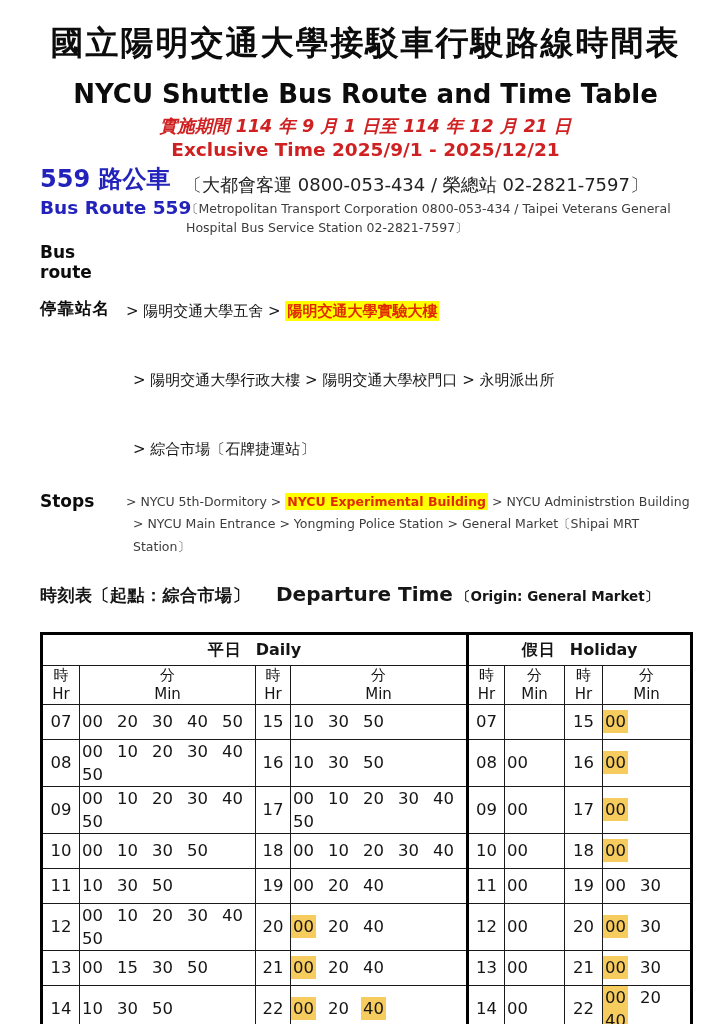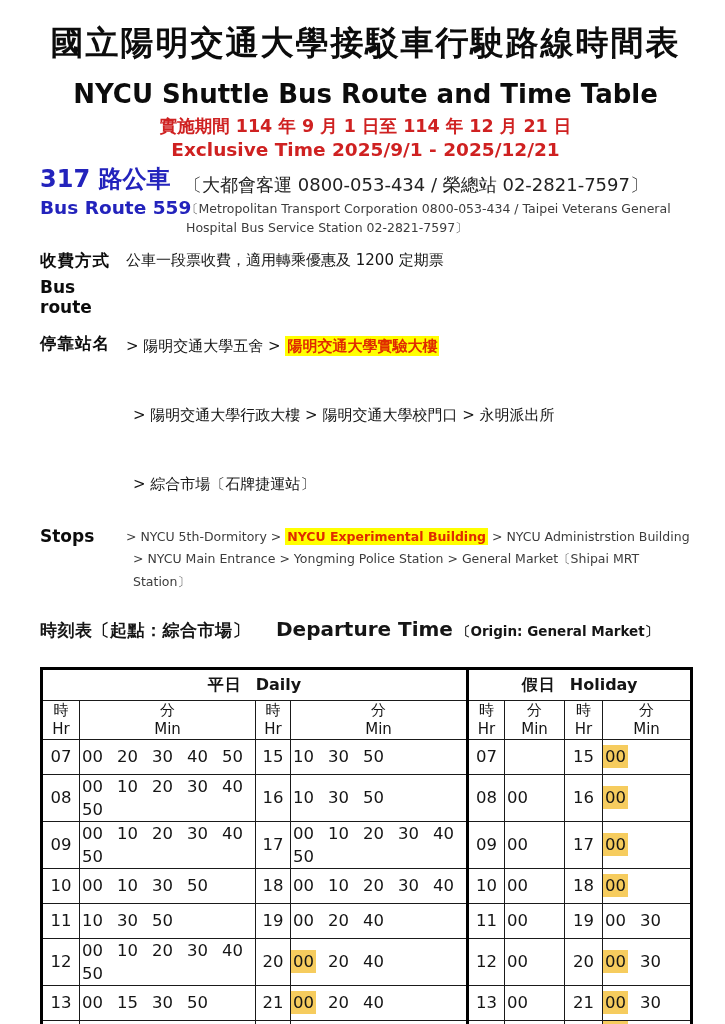--- a/index.html
+++ b/index.html
@@ -2,21 +2,21 @@
 <html><head>
 <meta charset="utf-8">
 <style>
   html,body{margin:0;padding:0;background:#fff;}
   body{width:725px;height:1024px;overflow:hidden;font-family:"DejaVu Sans",sans-serif;color:#151515;}
   .page{padding:22px 34px 0 40px;box-sizing:border-box;width:725px;}
 
   
   .title-zh{font-size:33px;font-weight:bold;text-align:center;letter-spacing:2px;line-height:1.25;color:#0c0c0c;}
   .title-en{font-size:26px;font-weight:bold;text-align:center;line-height:1.1;margin-top:17px;color:#0c0c0c;}
-  .period-zh{font-size:17.5px;font-weight:bold;text-align:center;margin-top:5px;color:var(--red);}
+  .period-zh{font-size:17.5px;font-weight:bold;text-align:center;margin-top:5px;color:var(--red);font-style:italic;}
   .period-en{font-size:18.5px;font-weight:bold;text-align:center;margin-top:1px;color:var(--red);}
 
   
   .route-block{display:grid;grid-template-columns:136px 1fr;column-gap:8px;margin-top:6px;}
   .route-name-zh{color:var(--blue);font-size:24px;font-weight:bold;line-height:1.15;white-space:nowrap;}
   .route-name-en{color:var(--blue);font-size:18.5px;font-weight:bold;line-height:1.2;white-space:nowrap;}
   .op-zh{font-size:18px;color:#222;padding-top:7px;}
   .op-en{font-size:12.5px;color:#3c3c3c;line-height:1.5;padding-top:3px;padding-left:2px;}
 
   
@@ -72,30 +72,26 @@
 <div class="page">
 
   <div>
     <div class="title-zh">國立陽明交通大學接駁車行駛路線時間表</div>
     <div class="title-en">NYCU Shuttle Bus Route and Time Table</div>
     <div class="period-zh">實施期間 114 年 9 月 1 日至 114 年 12 月 21 日</div>
     <div class="period-en">Exclusive Time 2025/9/1 - 2025/12/21</div>
   </div>
 
   <div class="route-block">
-    <div class="route-name-zh">317 路公車</div>
+    <div class="route-name-zh">559 路公車</div>
     <div class="op-zh">〔大都會客運 0800-053-434 / 榮總站 02-2821-7597〕</div>
     <div class="route-name-en">Bus Route 559</div>
     <div class="op-en">〔Metropolitan Transport Corporation 0800-053-434 / Taipei Veterans General Hospital Bus Service Station 02-2821-7597〕</div>
   </div>
 
-  <div class="section fare-zh">
-    <div class="label zh">收費方式</div>
-    <div class="content">公車一段票收費，適用轉乘優惠及 1200 定期票</div>
-  </div>
   <div class="section fare-en">
     <div class="label en">Bus route</div>
   </div>
 
   <div class="section stops-zh">
     <div class="label zh">停靠站名</div>
     <div class="content">
         <div class="route-line"><span>&gt; 陽明交通大學五舍 &gt; </span><span class="hl-stop">陽明交通大學實驗大樓</span></div>
         <div class="route-line"><span>&gt; 陽明交通大學行政大樓 &gt; 陽明交通大學校門口 &gt; 永明派出所</span></div>
         <div class="route-line"><span>&gt; 綜合市場〔石牌捷運站〕</span></div>

